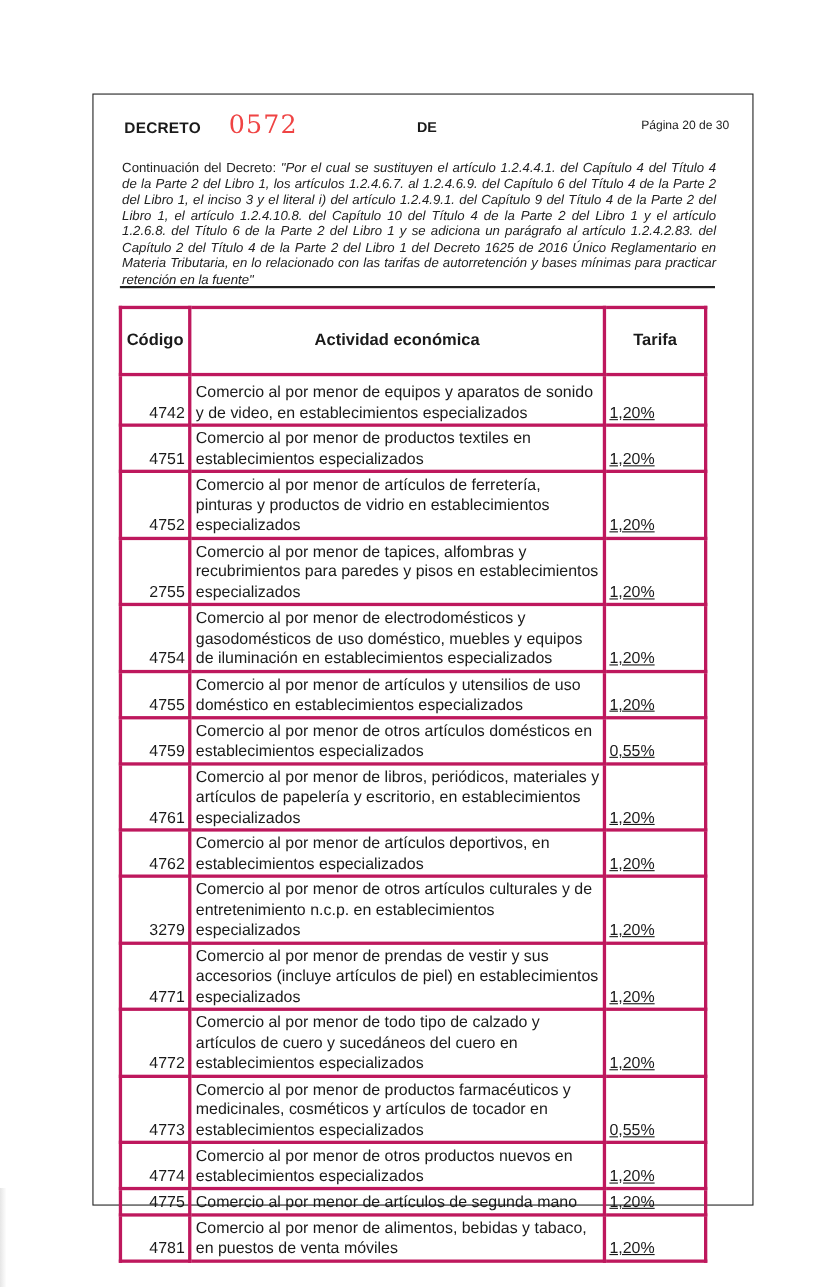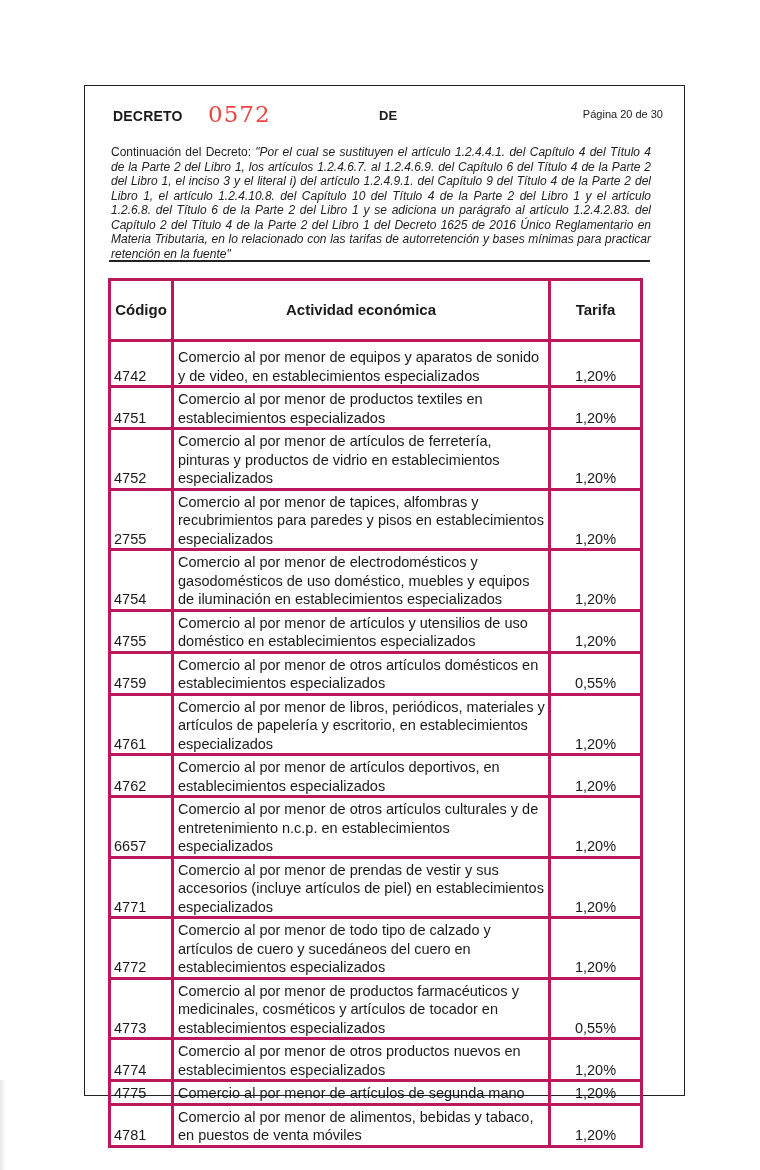--- a/index.html
+++ b/index.html
@@ -13,23 +13,23 @@
   .hdr .de { position: absolute; left: 266px; top: 3px; font-size: 13px; font-weight: bold; }
   .hdr .pag { position: absolute; right: 0; top: 3px; font-size: 11px; }
   .cont { position: absolute; left: 111px; top: 145px; width: 540px; font-size: 12px; line-height: 14.5px;
           text-align: justify; color: #222; }
   .cont .q { font-style: italic; }
   .rule { position: absolute; left: 109px; top: 260px; width: 541px; height: 0; border-top: 2px solid #222; }
   table { position: absolute; left: 108px; top: 278px; width: 532px; border-collapse: collapse; table-layout: fixed; }
   td, th { border: 3px solid #be185d; font-size: 14.5px; padding: 0 3px; vertical-align: bottom; line-height: 18.5px; }
   th { height: 58px; vertical-align: middle; font-weight: bold; font-size: 15px; }
   col.c1 { width: 63px; } col.c2 { width: 377px; } col.c3 { width: 92px; }
-  td.code { padding-right: 3px; }
+  td.code { text-align: right; padding-right: 3px; }
   td.act { padding-left: 4px; padding-top: 2px; padding-bottom: 0; }
-  td.rate { text-align: center; padding-right: 3px; }
+  td.rate { text-align: left; padding-right: 3px; text-decoration: underline; }
   tr.first td.act { padding-top: 6px; }
   .scan { position: absolute; left: 0; top: 1080px; width: 6px; height: 90px; background: linear-gradient(to right, #e6e6e6, #fff); }
 </style>
 </head>
 <body>
 
 <div class="frame"></div>
 <div class="scan"></div>
 
 <div class="hdr">
@@ -95,21 +95,21 @@
       <td class="code">4761</td>
       <td class="act">Comercio al por menor de libros, periódicos, materiales y artículos de papelería y escritorio, en establecimientos especializados</td>
       <td class="rate">1,20%</td>
     </tr>
     <tr>
       <td class="code">4762</td>
       <td class="act">Comercio al por menor de artículos deportivos, en establecimientos especializados</td>
       <td class="rate">1,20%</td>
     </tr>
     <tr>
-      <td class="code">6657</td>
+      <td class="code">3279</td>
       <td class="act">Comercio al por menor de otros artículos culturales y de entretenimiento n.c.p. en establecimientos especializados</td>
       <td class="rate">1,20%</td>
     </tr>
     <tr>
       <td class="code">4771</td>
       <td class="act">Comercio al por menor de prendas de vestir y sus accesorios (incluye artículos de piel) en establecimientos especializados</td>
       <td class="rate">1,20%</td>
     </tr>
     <tr>
       <td class="code">4772</td>

